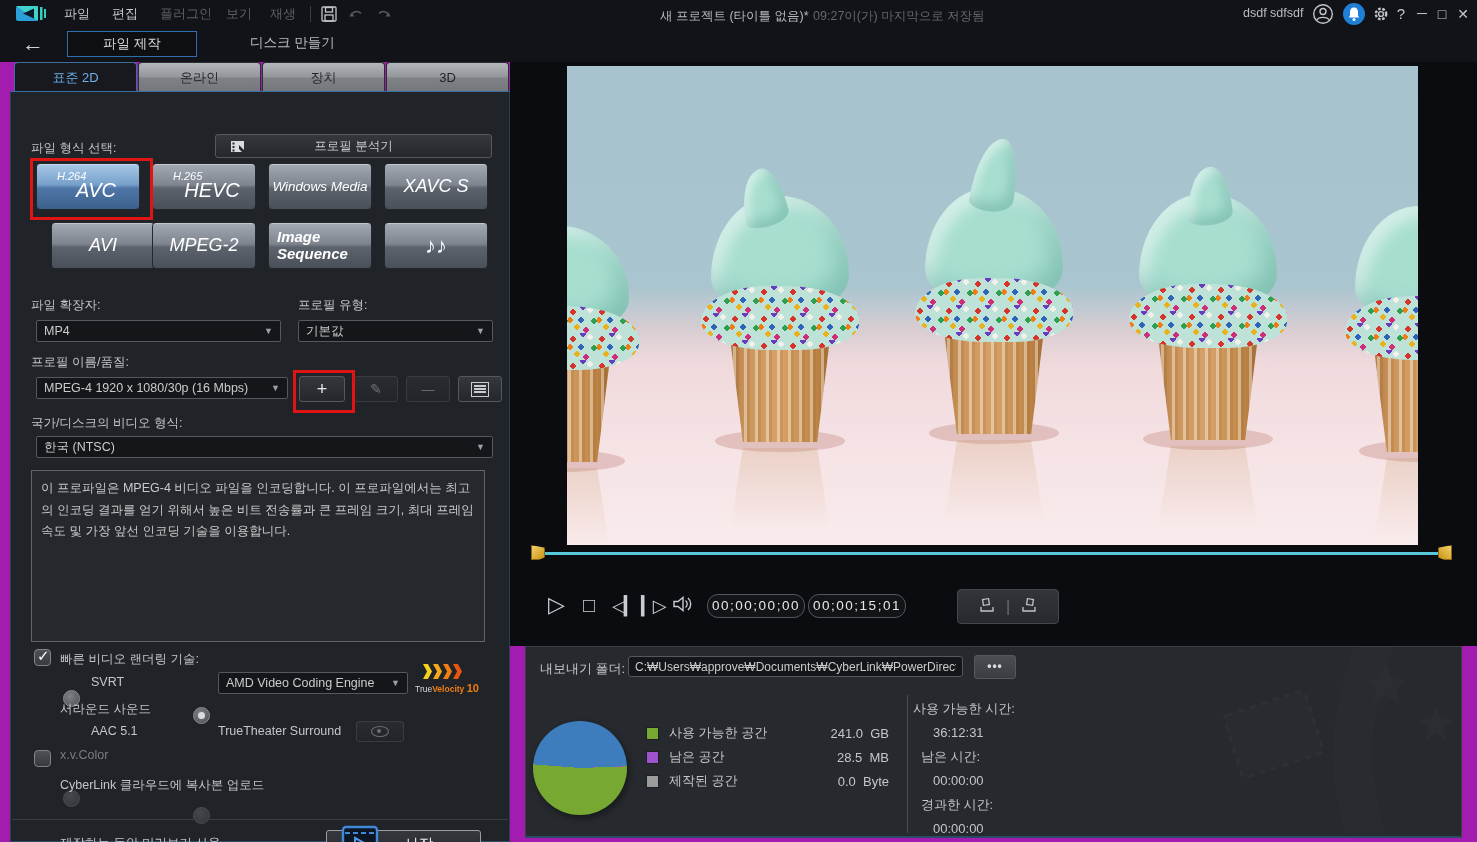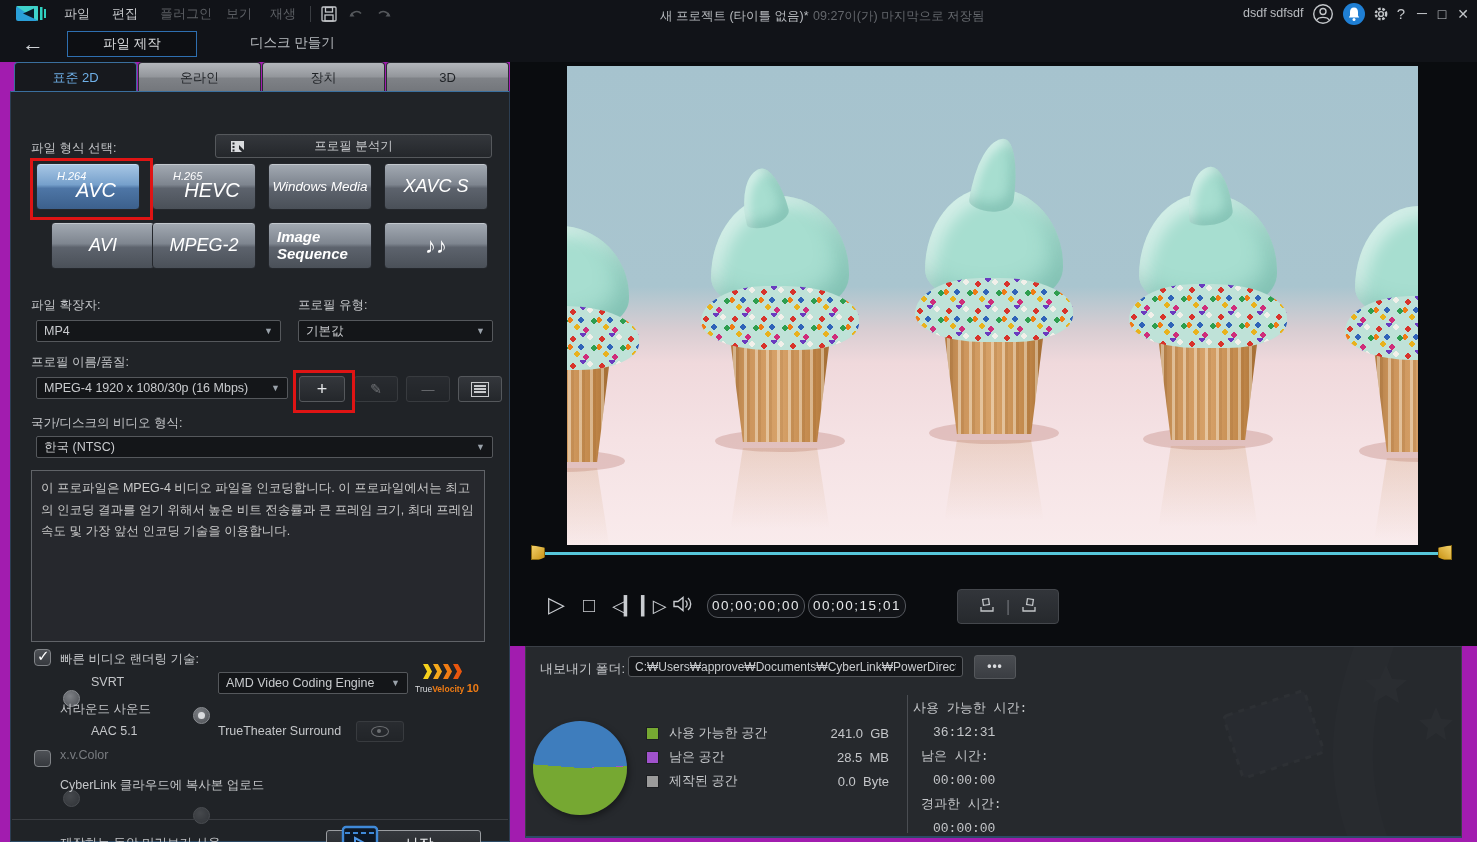--- a/index.html
+++ b/index.html
@@ -450,21 +450,21 @@
       </div>
       <div style="display:flex;align-items:center;height:24px;">
         <span class="leg-sq" style="background: rgb(155, 155, 155);"></span>
         <span class="leg-lbl" style="margin-left:10px;width:130px;">제작된 공간</span>
         <span class="leg-val" style="width:90px;white-space:pre;">0.0  Byte</span>
       </div>
     </div>
 
     <div class="abs" id="vdivider" style="left:381px;top:48px;height:138px;"></div>
 
-    <div class="abs" style="left:387px;top:50px;line-height:24px;font-family:Liberation Mono, monospace;">
+    <div class="abs" style="left:387px;top:50px;line-height:24px;">
       <div class="time-lbl">사용 가능한 시간:</div>
       <div class="time-val" style="padding-left:20px;">36:12:31</div>
       <div class="time-lbl" style="padding-left:8px;">남은 시간:</div>
       <div class="time-val" style="padding-left:20px;">00:00:00</div>
       <div class="time-lbl" style="padding-left:8px;">경과한 시간:</div>
       <div class="time-val" style="padding-left:20px;">00:00:00</div>
     </div>
   </div>
 
 </div>

